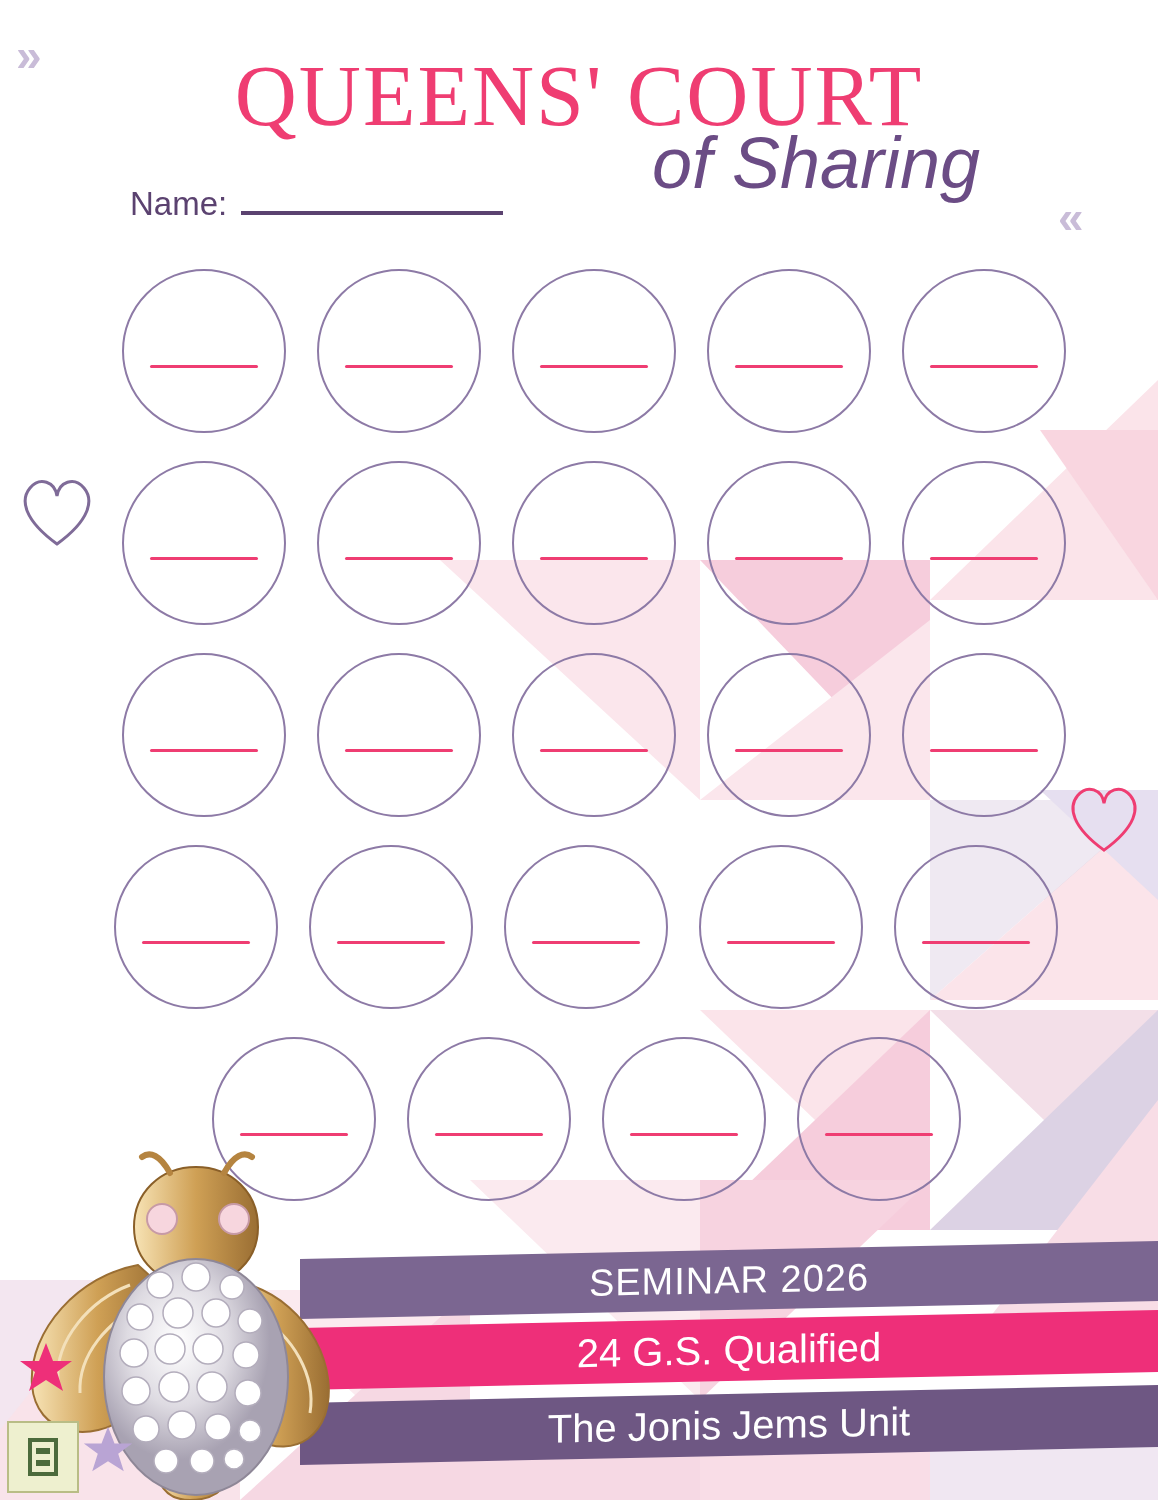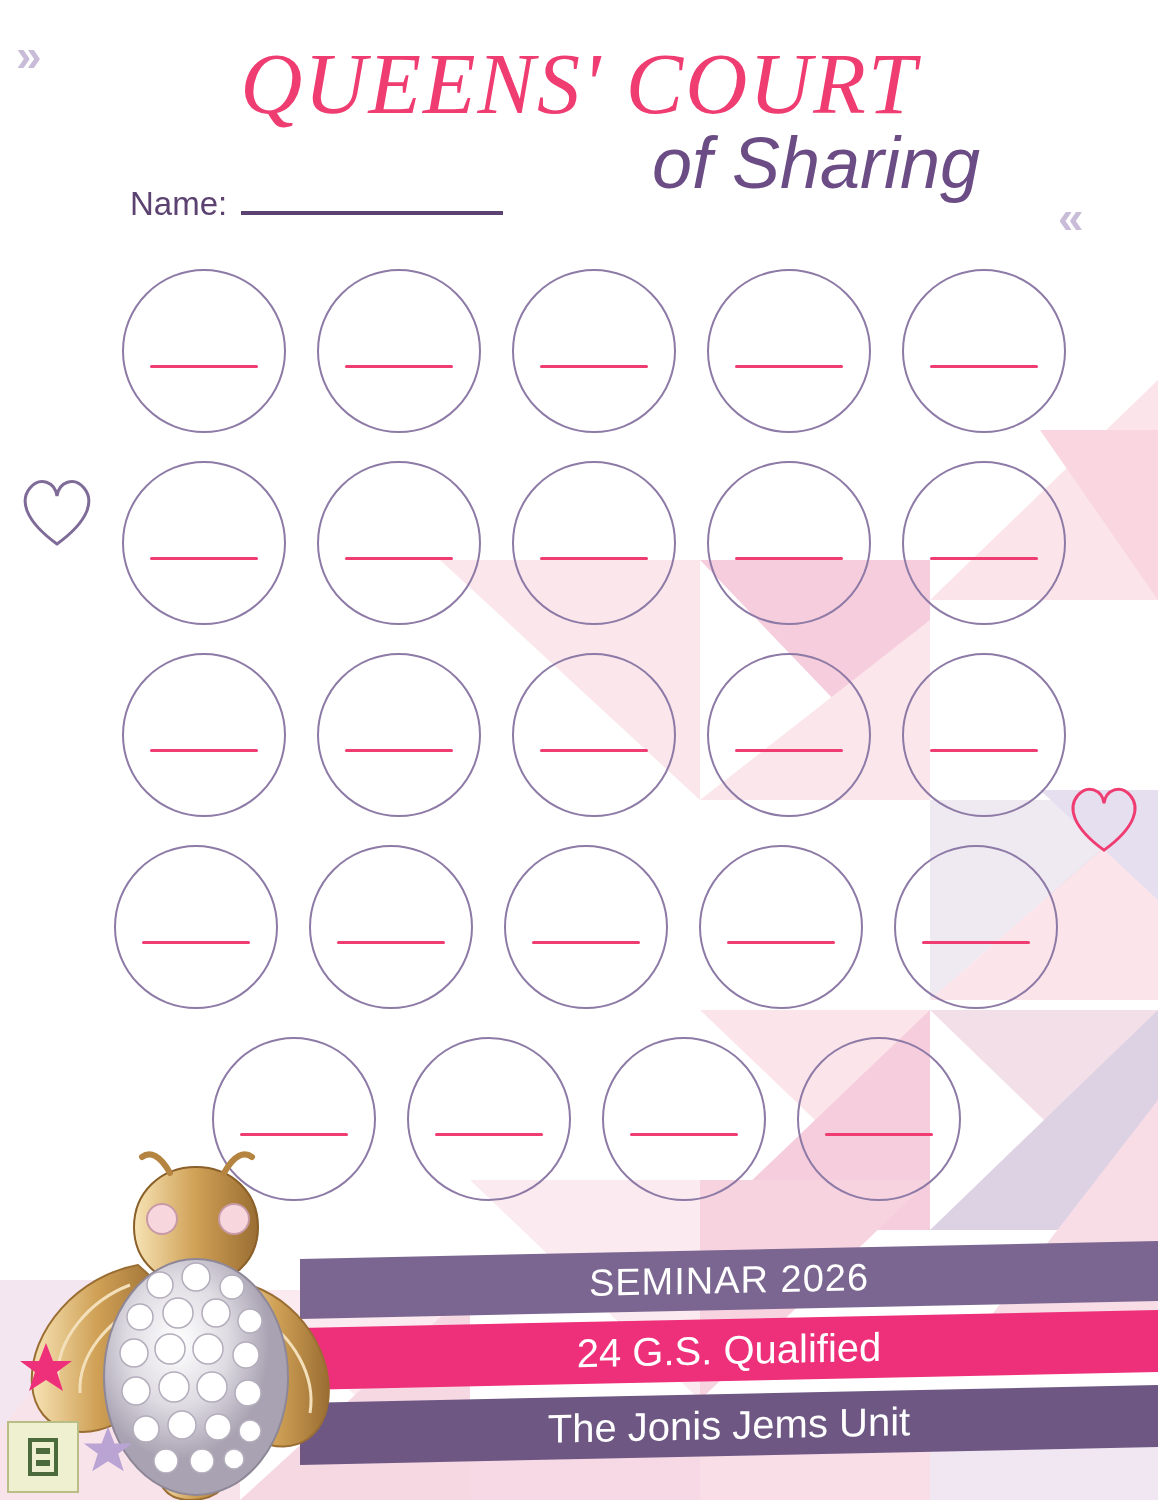--- a/index.html
+++ b/index.html
@@ -29,31 +29,30 @@
   
   .header {
     position: absolute;
     top: 0;
     left: 0;
     width: 1158px;
     height: 250px;
   }
   .title-main {
     position: absolute;
-    top: 34px;
+    top: 46px;
     left: 0;
     width: 1158px;
     text-align: center;
     font-family: "Liberation Serif", serif;
     font-size: 86px;
     letter-spacing: 2px;
     color: #ef3d72;
     font-weight: 400;
     white-space: nowrap;
-    font-style: italic;
   }
   .title-script {
     position: absolute;
     top: 122px;
     left: 556px;
     width: 520px;
     text-align: center;
     font-family: Liberation Sans, sans-serif;
     font-style: italic;
     font-size: 72px;

